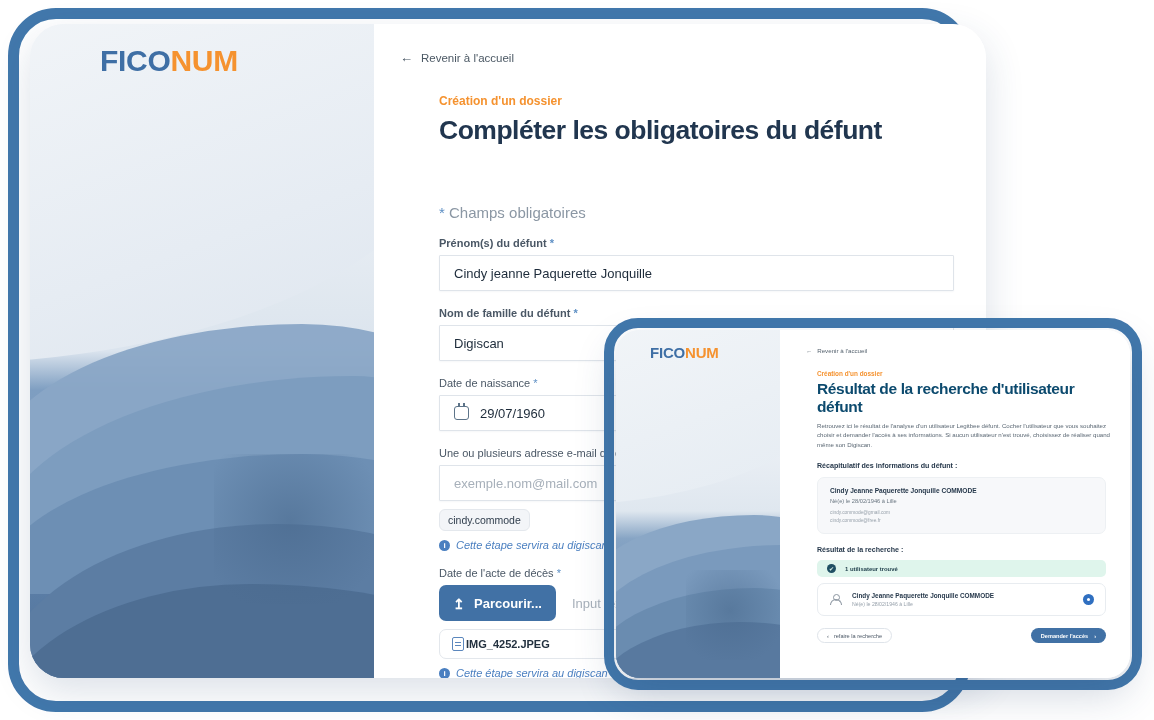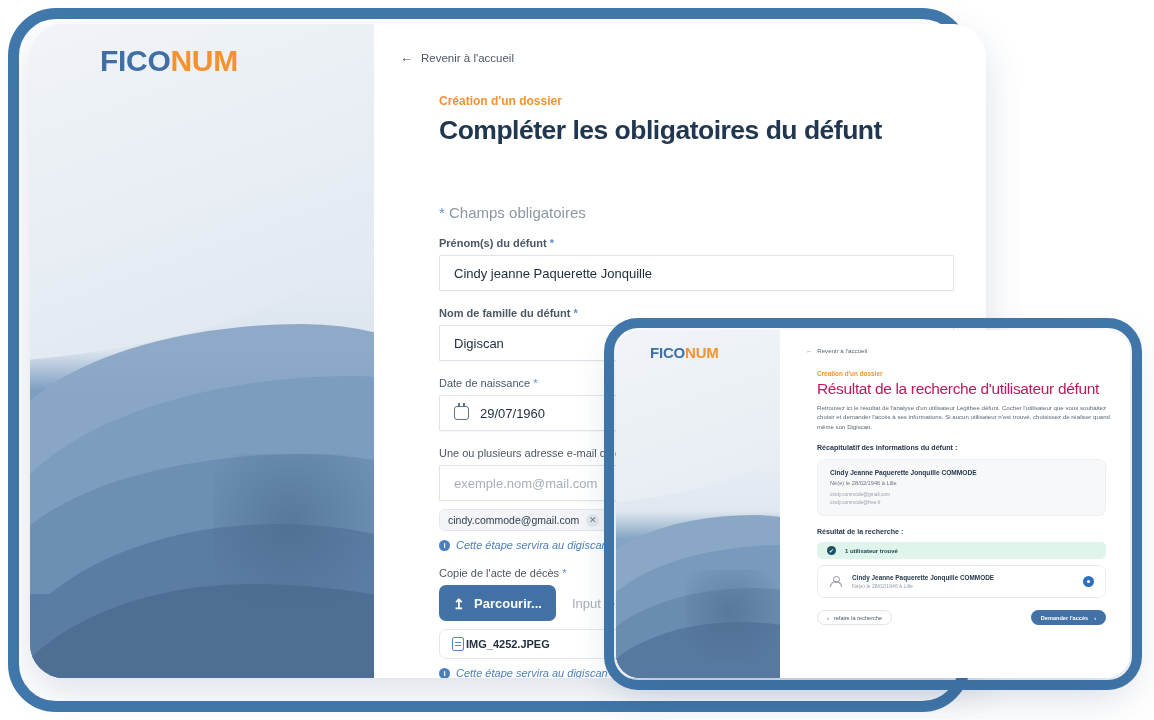--- a/index.html
+++ b/index.html
@@ -120,21 +120,21 @@
   .w2e { top:292px; height:90px; background:#58799f; border-radius:55% 45% 0 0/100% 60% 0 0 }
   .blob2 { position:absolute; right:-16px; top:240px; width:110px; height:90px;
            background:radial-gradient(circle at 40% 45%, rgba(70,102,138,.5), rgba(70,102,138,0) 68%); }
   .logo2 { position:absolute; left:34px; top:14px; font-size:15px; font-weight:bold; letter-spacing:-.2px; }
 
   .card2-right { position:absolute; left:164px; top:0; right:0; height:100%; background:#fff; }
   .backlink2 { display:flex; align-items:center; gap:5px; font-size:6.2px; color:#56636f;
                position:absolute; left:26px; top:17px; }
   .body2 { position:absolute; left:37px; right:24px; top:40px; }
   .eyebrow2 { color:#f5922f; font-size:6.4px; font-weight:bold; }
-  .h2 { color:#be185d; font-size:15.5px; font-weight:normal; letter-spacing:-.35px; margin-top:3px; }
+  .h2 { color:#0c4a6e; font-size:15.5px; font-weight:bold; letter-spacing:-.35px; margin-top:3px; }
   .p2 { font-size:6.1px; line-height:1.55; color:#5a6773; margin-top:5px; width:305px; }
   .sub2 { font-size:7.1px; font-weight:bold; color:#26384b; margin-top:13px; }
   .recap { margin-top:7px; background:#f7f8fa; border:1px solid #edf0f3; border-radius:7px;
            padding:9px 12px; }
   .recap .nm { font-size:6.6px; font-weight:bold; color:#26384b; }
   .recap .bd { font-size:5.7px; color:#6a7681; margin-top:4px; }
   .recap .em { font-size:4.8px; color:#97a1ab; margin-top:5px; line-height:1.55; }
   .sub3 { font-size:7.1px; font-weight:bold; color:#26384b; margin-top:12px; }
   .okbar { margin-top:6px; height:17px; background:#dff5ec; border-radius:5px;
            display:flex; align-items:center; gap:9px; padding:0 10px; }
@@ -238,35 +238,31 @@
         <div class="fl light">
           <span>Une ou plusieurs adresse e-mail du défunt</span>
           <span class="ast">*</span>
         </div>
         <div class="inp ph">
           <span>exemple.nom@mail.com</span>
         </div>
 
         <div class="chips">
           <div class="chip">
-            <span>cindy.commode@gmail.com</span>
-            <span class="x">✕</span>
-          </div>
-          <div class="chip">
             <span>cindy.commode</span>
           </div>
         </div>
 
         <div class="hint">
           <span class="i">i</span>
           <span>Cette étape servira au digiscan</span>
         </div>
 
         <div class="fl light">
-          <span>Copie de l'acte de décès</span>
+          <span>Date de l'acte de décès</span>
           <span class="ast">*</span>
         </div>
         <div class="upload-row">
           <div class="browse">
             <span class="upIc"></span>
             <span>Parcourir...</span>
           </div>
           <div class="upload-text">
             <span>Input text</span>
           </div>

